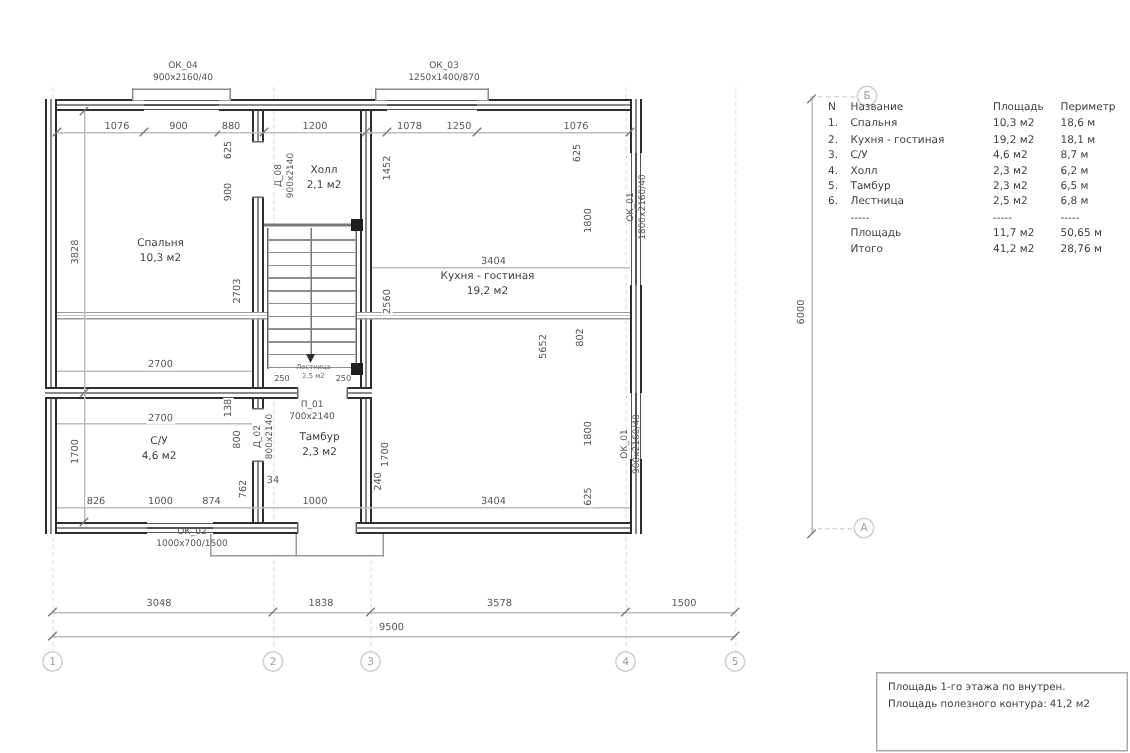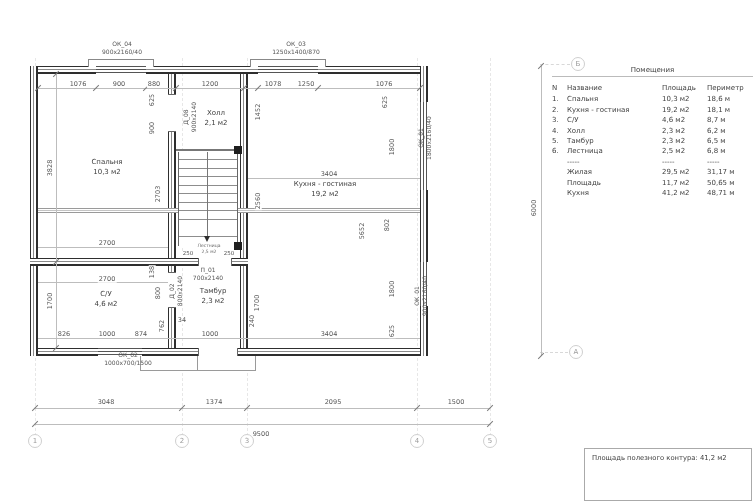--- a/index.html
+++ b/index.html
@@ -242,35 +242,34 @@
   <span class="dim" style="left:141px;top:334px">874</span>
   <span class="dim" style="left:182px;top:320px">34</span>
   <span class="dim" style="left:210px;top:334px">1000</span>
   <span class="dim" style="left:329px;top:334px">3404</span>
   <span class="dim" style="left:329px;top:174px">3404</span>
 
   <span class="dim" style="left:188px;top:254px;font-size:5.5px">250</span>
   <span class="dim" style="left:229px;top:254px;font-size:5.5px">250</span>
 
   <span class="dim" style="left:106px;top:402px">3048</span>
-  <span class="dim" style="left:214px;top:402px">1374</span>
-  <span class="dim" style="left:333px;top:402px">2095</span>
+  <span class="dim" style="left:214px;top:402px">1838</span>
+  <span class="dim" style="left:333px;top:402px">3578</span>
   <span class="dim" style="left:456px;top:402px">1500</span>
-  <span class="dim" style="left:261px;top:434px">9500</span>
+  <span class="dim" style="left:261px;top:418px">9500</span>
 
   <div class="bubble" style="left:35px;top:441px">1</div>
   <div class="bubble" style="left:182px;top:441px">2</div>
   <div class="bubble" style="left:247px;top:441px">3</div>
   <div class="bubble" style="left:417px;top:441px">4</div>
   <div class="bubble" style="left:490px;top:441px">5</div>
   <div class="bubble" style="left:578px;top:64px">Б</div>
   <div class="bubble" style="left:576px;top:352px">А</div>
 
   <div class="rooms-table">
-    <div class="t-title">Помещения</div>
     <div class="t-head">
       <span>N</span>
       <span>Название</span>
       <span>Площадь</span>
       <span>Периметр</span>
     </div>
     <div>
 
     <div class="t-row">
         <span>1.</span>
@@ -309,36 +308,31 @@
         <span>6,8 м</span>
       </div>
         <div class="t-row">
         <span></span>
         <span>-----</span>
         <span>-----</span>
         <span>-----</span>
       </div>
         <div class="t-row">
         <span></span>
-        <span>Жилая</span>
-        <span>29,5 м2</span>
-        <span>31,17 м</span>
-      </div>
-        <div class="t-row">
-        <span></span>
         <span>Площадь</span>
         <span>11,7 м2</span>
         <span>50,65 м</span>
       </div>
         <div class="t-row">
         <span></span>
-        <span>Кухня</span>
+        <span>Итого</span>
         <span>41,2 м2</span>
-        <span>48,71 м</span>
+        <span>28,76 м</span>
       </div>
       </div>
   </div>
 
   <div class="info-box">
+    <div>Площадь 1-го этажа по внутрен.</div>
     <div>Площадь полезного контура: 41,2 м2</div>
   </div>
 
 </div>
 
 </body></html>

